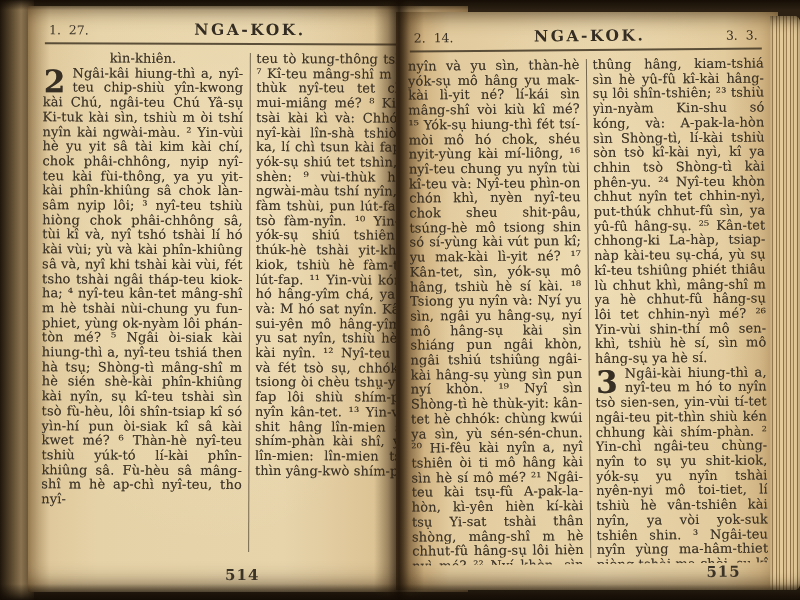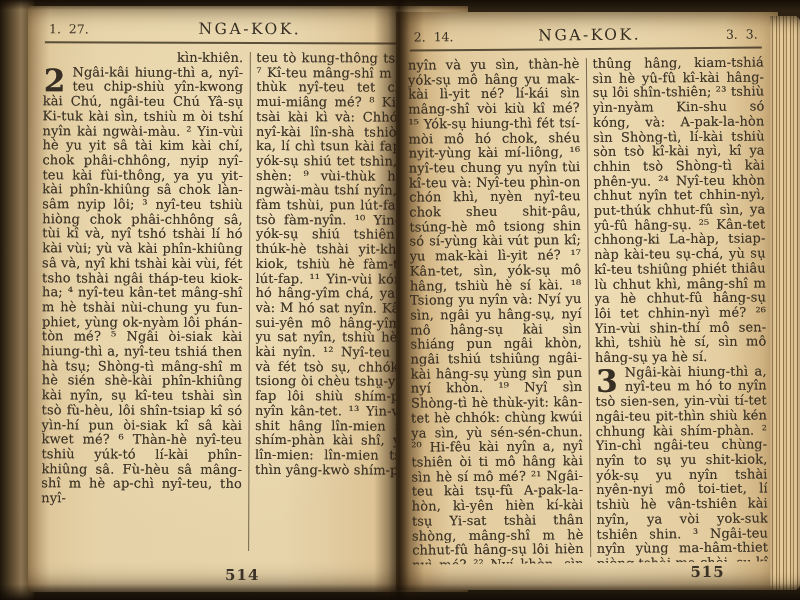--- a/index.html
+++ b/index.html
@@ -67,47 +67,47 @@
   .page-inner{position:relative;height:100%;padding:12px 12px 0 14px;box-sizing:border-box;}
   .page-right .page-inner{transform:rotate(-.5deg);}
   .page-left  .page-inner{transform:rotate(.2deg);}
 
   .page-head{
     display:flex;align-items:baseline;justify-content:space-between;
     color:#3c3327;padding:2px 6px 3px 6px;
   }
   .ref{font-size:12.5px;word-spacing:4px;}
   .page-title{
-    font-size:15.5px;font-weight:normal;letter-spacing:2.5px;color:#352d22;
+    font-size:15.5px;font-weight:bold;letter-spacing:2.5px;color:#352d22;
   }
   .head-rule{
     border-top:2.5px solid rgba(66,55,38,.85);
     margin:1px 2px 0 2px;
   }
 
   .cols{display:flex;margin-top:7px;height:506px;overflow:hidden;}
   .col{flex:1 1 0;overflow:hidden;height:100%;
     font-size:13px;line-height:14.7px;color:#3e3528;
     text-align:justify;letter-spacing:.1px;
     text-shadow:0 0 .5px rgba(62,53,40,.55);
   }
   .col-rule{width:1px;background:rgba(78,66,46,.75);margin:1px 6px 6px 6px;}
 
-  .carry{text-align:right;}
+  .carry{text-align:center;}
   .dropcap{
     float:left;font-size:31px;line-height:26px;font-weight:bold;
     padding:2px 7px 0 1px;color:#372f24;
   }
 
   .pagenum{
     position:absolute;bottom:8px;
     font-size:15px;font-weight:bold;color:#3c3327;letter-spacing:1px;
   }
   .pagenum-left{left:198px;}
-  .pagenum-right{left:292px;}
+  .pagenum-right{left:308px;}
 </style>
 </head>
 <body>
 
 <div class="scene">
 
   <div class="spine-left"></div>
 
   <div class="page page-left">
     <div class="page-inner">

